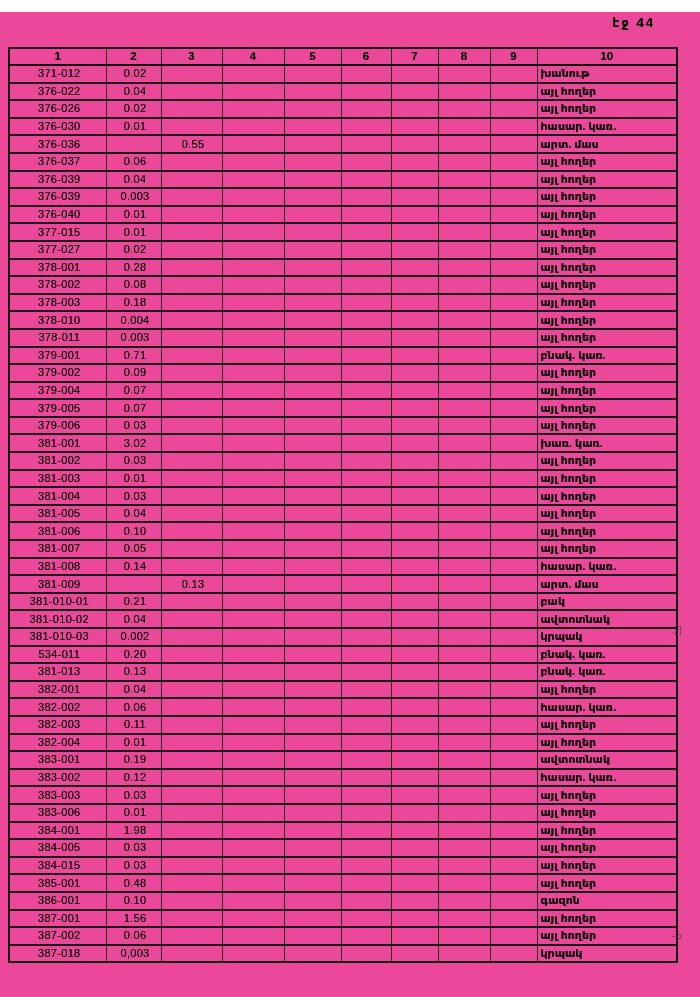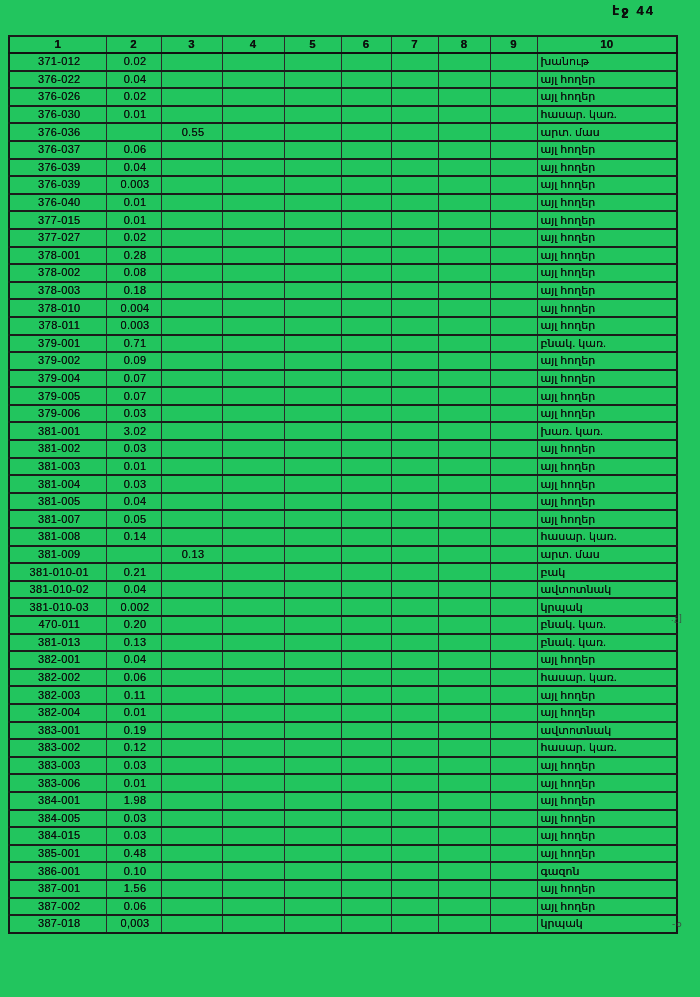--- a/index.html
+++ b/index.html
@@ -6,21 +6,22 @@
   body{
     width:700px;height:997px;
     background:#ffffff;
     font-family:"Liberation Sans","DejaVu Sans",sans-serif;
     color:#111;
     position:relative;
     overflow:hidden;
   }
   .page{
     position:absolute;inset:0;
-    background:#22c55e;
+    background:#ec4899;
+    margin-top:12px;
   }
   .page-label{
     position:absolute;
     top:3px;left:612px;
     font-size:13px;
     font-weight:bold;
     letter-spacing:2px;
     color:#0d0d0d;
     text-shadow:0 0 0.5px #000;
   }
@@ -50,21 +51,21 @@
   table.scan th{
     font-weight:bold;
     text-align:center;
     font-size:11.5px;
     height:14px;
     padding:0;
     border-bottom:2px solid #111;
   }
   td.code{text-align:center;padding-left:5px;letter-spacing:0.3px;}
   td.num{text-align:center;padding:0;letter-spacing:0.3px;}
-  td.label{text-align:left;padding-left:4px;font-size:10.8px;}
+  td.label{text-align:left;padding-left:4px;font-size:10.8px;font-weight:bold;}
   .artifact{
     position:absolute;
     font-size:9px;
     color:#3c3c3c;
     opacity:.85;
     letter-spacing:1px;
   }
   .artifact-1{top:613px;left:671px;}
   .artifact-2{top:919px;left:672px;}
 </style>
@@ -409,20 +410,32 @@
           <td class="num"></td>
           <td></td>
           <td></td>
           <td></td>
           <td></td>
           <td></td>
           <td></td>
           <td class="label">այլ հողեր</td>
         </tr>
         <tr>
+          <td class="code">381-006</td>
+          <td class="num">0.10</td>
+          <td class="num"></td>
+          <td></td>
+          <td></td>
+          <td></td>
+          <td></td>
+          <td></td>
+          <td></td>
+          <td class="label">այլ հողեր</td>
+        </tr>
+        <tr>
           <td class="code">381-007</td>
           <td class="num">0.05</td>
           <td class="num"></td>
           <td></td>
           <td></td>
           <td></td>
           <td></td>
           <td></td>
           <td></td>
           <td class="label">այլ հողեր</td>
@@ -481,21 +494,21 @@
           <td class="num"></td>
           <td></td>
           <td></td>
           <td></td>
           <td></td>
           <td></td>
           <td></td>
           <td class="label">կրպակ</td>
         </tr>
         <tr>
-          <td class="code">470-011</td>
+          <td class="code">534-011</td>
           <td class="num">0.20</td>
           <td class="num"></td>
           <td></td>
           <td></td>
           <td></td>
           <td></td>
           <td></td>
           <td></td>
           <td class="label">բնակ. կառ.</td>
         </tr>

